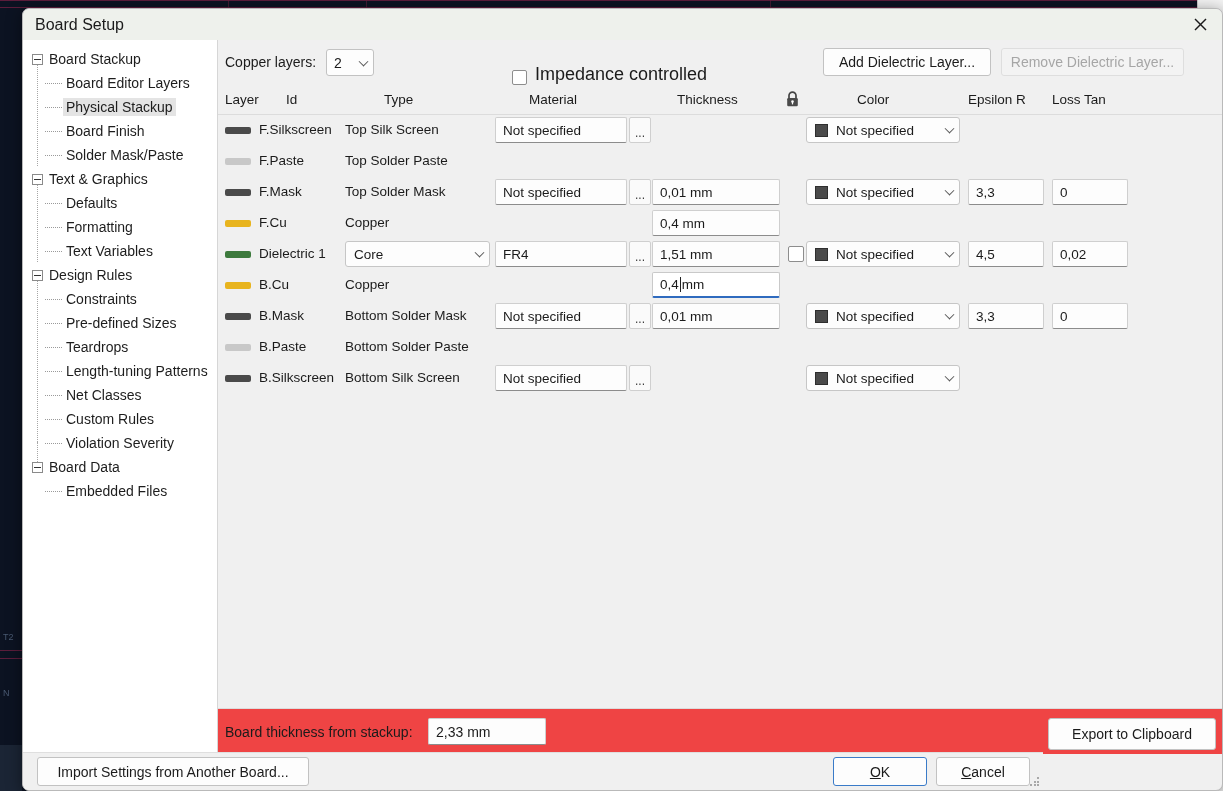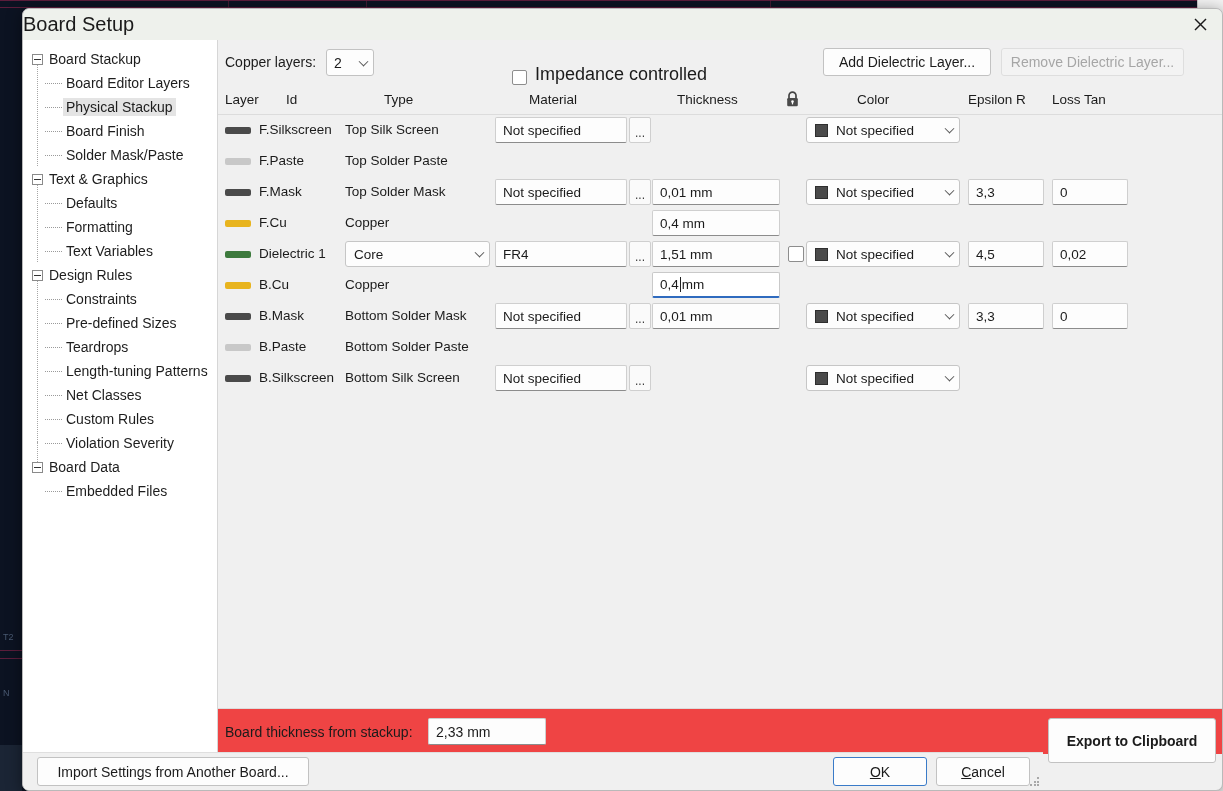--- a/index.html
+++ b/index.html
@@ -48,22 +48,22 @@
   }
 
   #titlebar {
     height: 31px;
     background: #eef1ec;
     border-top-left-radius: 7px; border-top-right-radius: 7px;
     display: flex; align-items: center;
     position: relative;
   }
   #title-text {
-    font-size: 20px; color: #1b1b1b;
-    margin-left: 0;
+    font-size: 16px; color: #1b1b1b;
+    margin-left: 12px;
   }
   #close-btn {
     position: absolute; right: 0; top: 0;
     width: 44px; height: 31px;
     display: flex; align-items: center; justify-content: center;
     border-top-right-radius: 7px;
     cursor: default;
   }
   #close-btn svg { display:block; }
 
@@ -299,21 +299,21 @@
     position: absolute; left: 210px; top: 9px;
     width: 118px; height: 27px;
     background: #fdfdfd;
     border: 1px solid #cfcfcf;
     border-bottom-color: #8c8c8c;
     border-radius: 2px;
     font-size: 14px; color: #1b1b1b;
     display: flex; align-items: center; padding-left: 7px;
   }
   #adjust-btn { position: absolute; left: 347px; top: 9px; width: 202px; height: 28px; margin-top: 36px; }
-  #export-btn { position: absolute; right: 8px; top: 9px; width: 168px; height: 45px; font-weight: bold; }
+  #export-btn { position: absolute; right: 8px; top: 9px; width: 168px; height: 32px; }
 
   
   #footer {
     position: absolute; left: 0; bottom: 0;
     width: 1020px; height: 38px;
     background: #f0f0f0;
     border-top: 1px solid #dfdfdf;
   }
   #import-btn {
     position: absolute; left: 14px; top: 4px;

